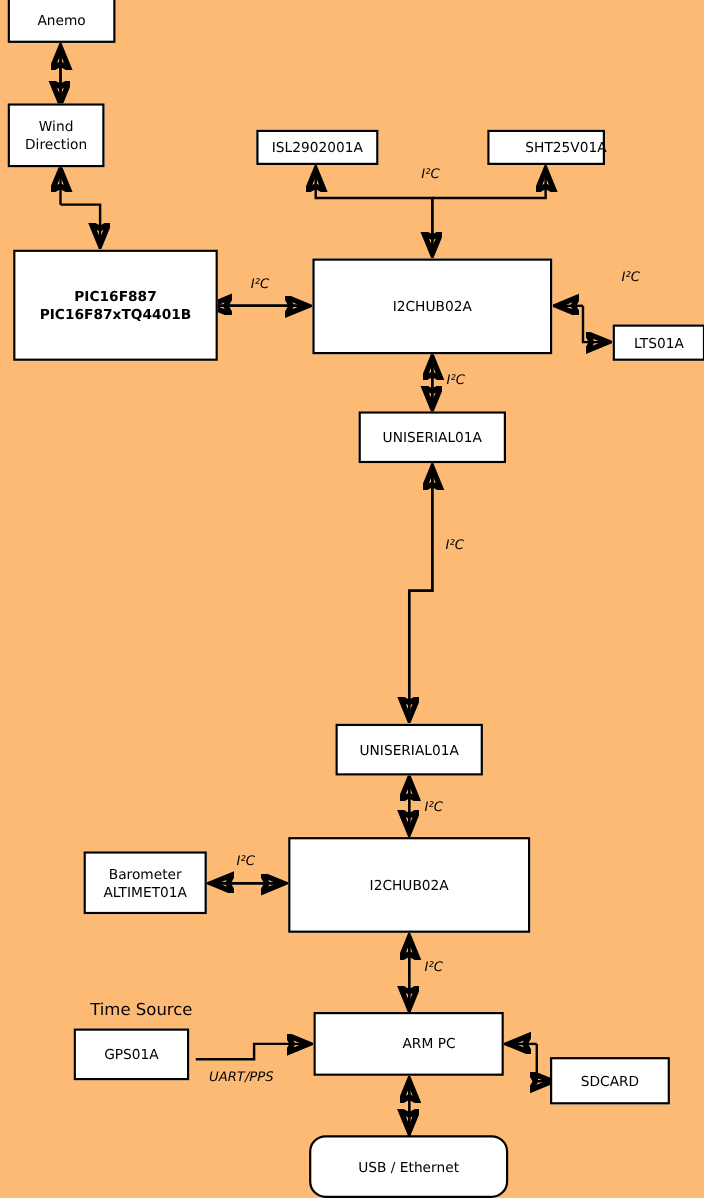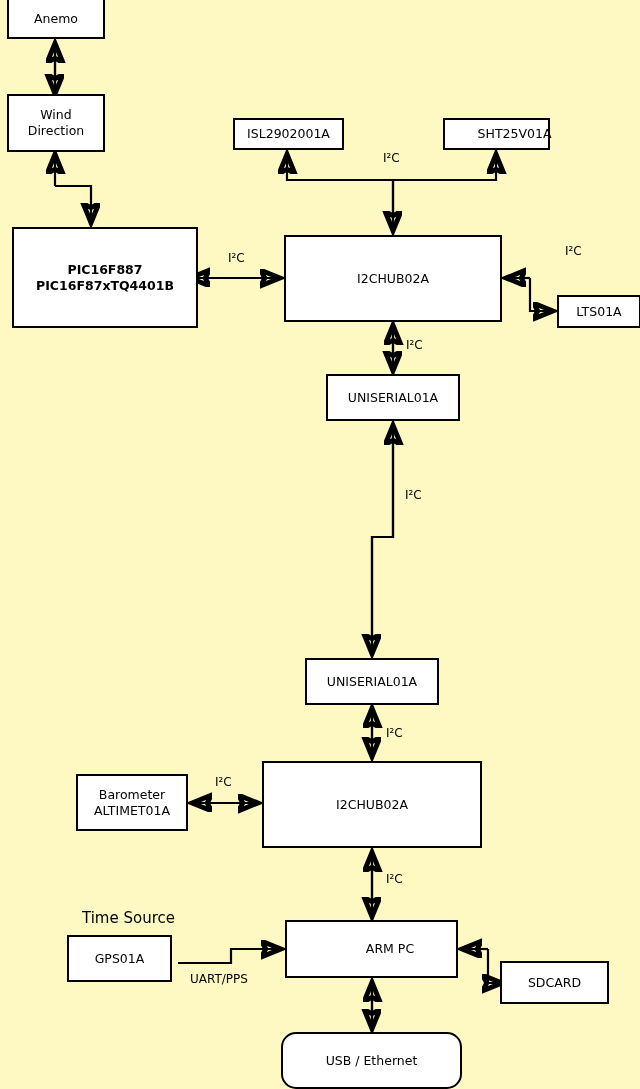--- a/index.html
+++ b/index.html
@@ -4,21 +4,21 @@
 <style>
   html,body{margin:0;padding:0;background:#ffffff;}
   body{
     font-family:"DejaVu Sans","Liberation Sans",sans-serif;
     -webkit-font-smoothing:antialiased;
   }
   #canvas{
     position:relative;
     width:640px;
     height:1089px;
-    background:#fef9c3;
+    background:#fdba74;
     overflow:hidden;
   }
   .node{
     position:absolute;
     box-sizing:border-box;
     border:2px solid #000000;
     background:#ffffff;
     display:flex;
     align-items:center;
     justify-content:center;
@@ -30,20 +30,21 @@
   }
   .node .lbl{display:block;white-space:pre-line;padding:0 4px;}
   .edge-label{
     position:absolute;
     color:#000000;
     font-size:12px;
     line-height:1;
     white-space:nowrap;
     z-index:4;
     background:transparent;
+    font-style:italic;
   }
   .free-label{
     position:absolute;
     color:#000000;
     font-size:15px;
     line-height:1;
     white-space:nowrap;
     z-index:4;
   }
   svg#wires{
@@ -108,21 +109,21 @@
     <path d="M488,949 L488,983 L500,983" marker-end="url(#ah)"></path>
 
     <line x1="372" y1="984" x2="372" y2="1027" marker-end="url(#ah)"></line>
     <line x1="372" y1="1027" x2="372" y2="984" marker-end="url(#ah)"></line>
   </svg>
 
   <div class="node" style="left:7px;top:-2px;width:98px;height:41px;">
     <span class="lbl">Anemo</span>
   </div>
 
-  <div class="node" style="left:7px;top:94px;width:98px;height:58px;">
+  <div class="node" style="left:7px;top:94px;width:88px;height:58px;">
     <span class="lbl">Wind
 Direction</span>
   </div>
 
   <div class="node" style="left:12px;top:227px;width:186px;height:101px;font-weight:bold;">
     <span class="lbl">PIC16F887
 PIC16F87xTQ4401B</span>
   </div>
 
   <div class="node" style="left:233px;top:118px;width:111px;height:32px;">

